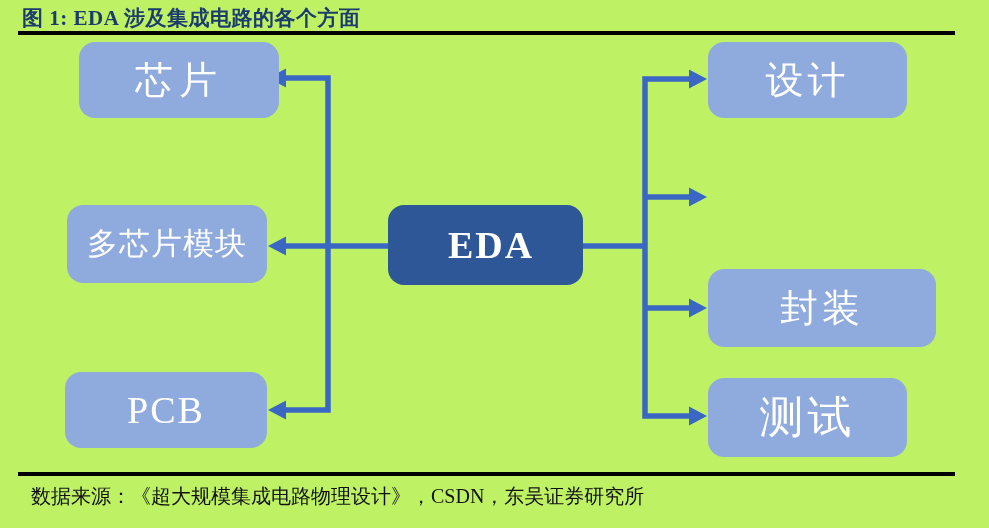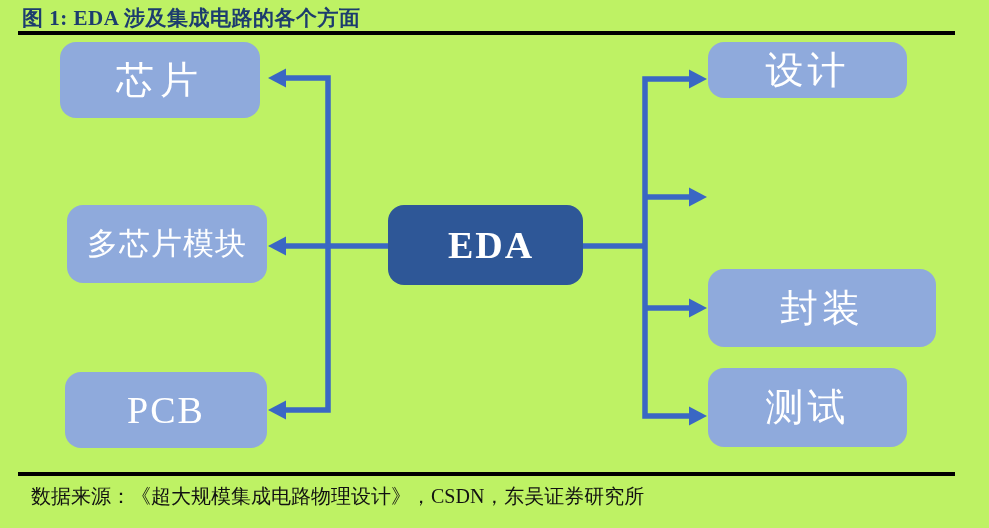--- a/index.html
+++ b/index.html
@@ -64,28 +64,28 @@
     border-radius: 16px;
     display: flex;
     align-items: center;
     justify-content: center;
     color: var(--node-text-color, #ffffff);
     text-align: center;
   }
   .node-light { background: var(--light-node-color, #8FAADC); }
   .node-dark  { background: var(--dark-node-color, #2E5797); }
 
-  .node-chip   { left: 60px;  top: 42px;  width: 200px; height: 76px; font-size: 38px; letter-spacing: 6px; }
+  .node-chip   { left: 79px;  top: 42px;  width: 200px; height: 76px; font-size: 38px; letter-spacing: 6px; }
   .node-mcm    { left: 67px;  top: 205px; width: 200px; height: 78px; font-size: 31px; letter-spacing: 1px; }
   .node-pcb    { left: 65px;  top: 372px; width: 202px; height: 76px; font-size: 38px; letter-spacing: 2px; }
   .node-eda    { left: 388px; top: 205px; width: 195px; height: 80px; font-size: 38px; font-weight: bold; letter-spacing: 2px; padding-left: 11px; }
-  .node-design { left: 708px; top: 42px;  width: 199px; height: 56px; font-size: 38px; letter-spacing: 4px; }
+  .node-design { left: 708px; top: 42px;  width: 199px; height: 76px; font-size: 38px; letter-spacing: 4px; }
   .node-mfg    { left: 708px; top: 158px; width: 199px; height: 77px; font-size: 38px; letter-spacing: 4px; }
   .node-pkg    { left: 708px; top: 269px; width: 228px; height: 78px; font-size: 38px; letter-spacing: 4px; }
-  .node-test   { left: 708px; top: 368px; width: 199px; height: 79px; font-size: 38px; letter-spacing: 4px; }
+  .node-test   { left: 708px; top: 378px; width: 199px; height: 79px; font-size: 44px; letter-spacing: 4px; }
 </style>
 </head>
 <body>
 
 <div class="canvas">
 
   <div class="fig-title">图 1:  EDA 涉及集成电路的各个方面</div>
   <div class="rule rule-top"></div>
 
   <svg class="connectors" viewBox="0 0 989 528" xmlns="http://www.w3.org/2000/svg">

